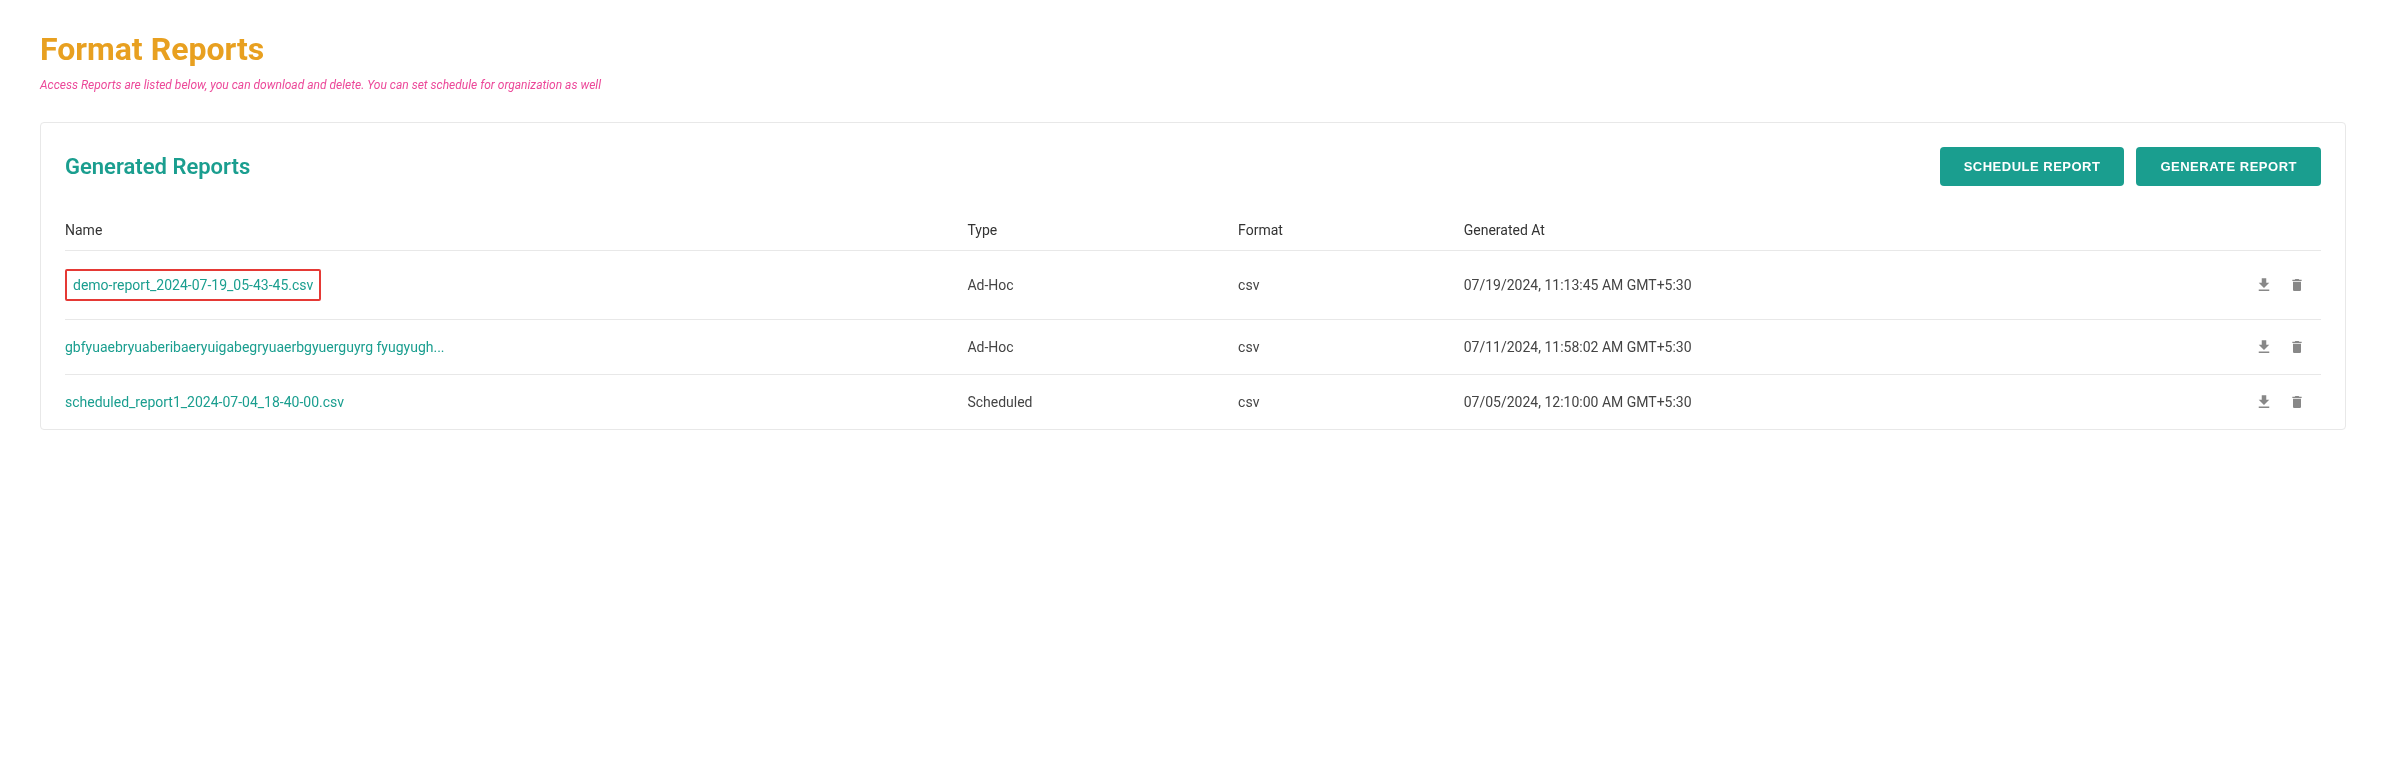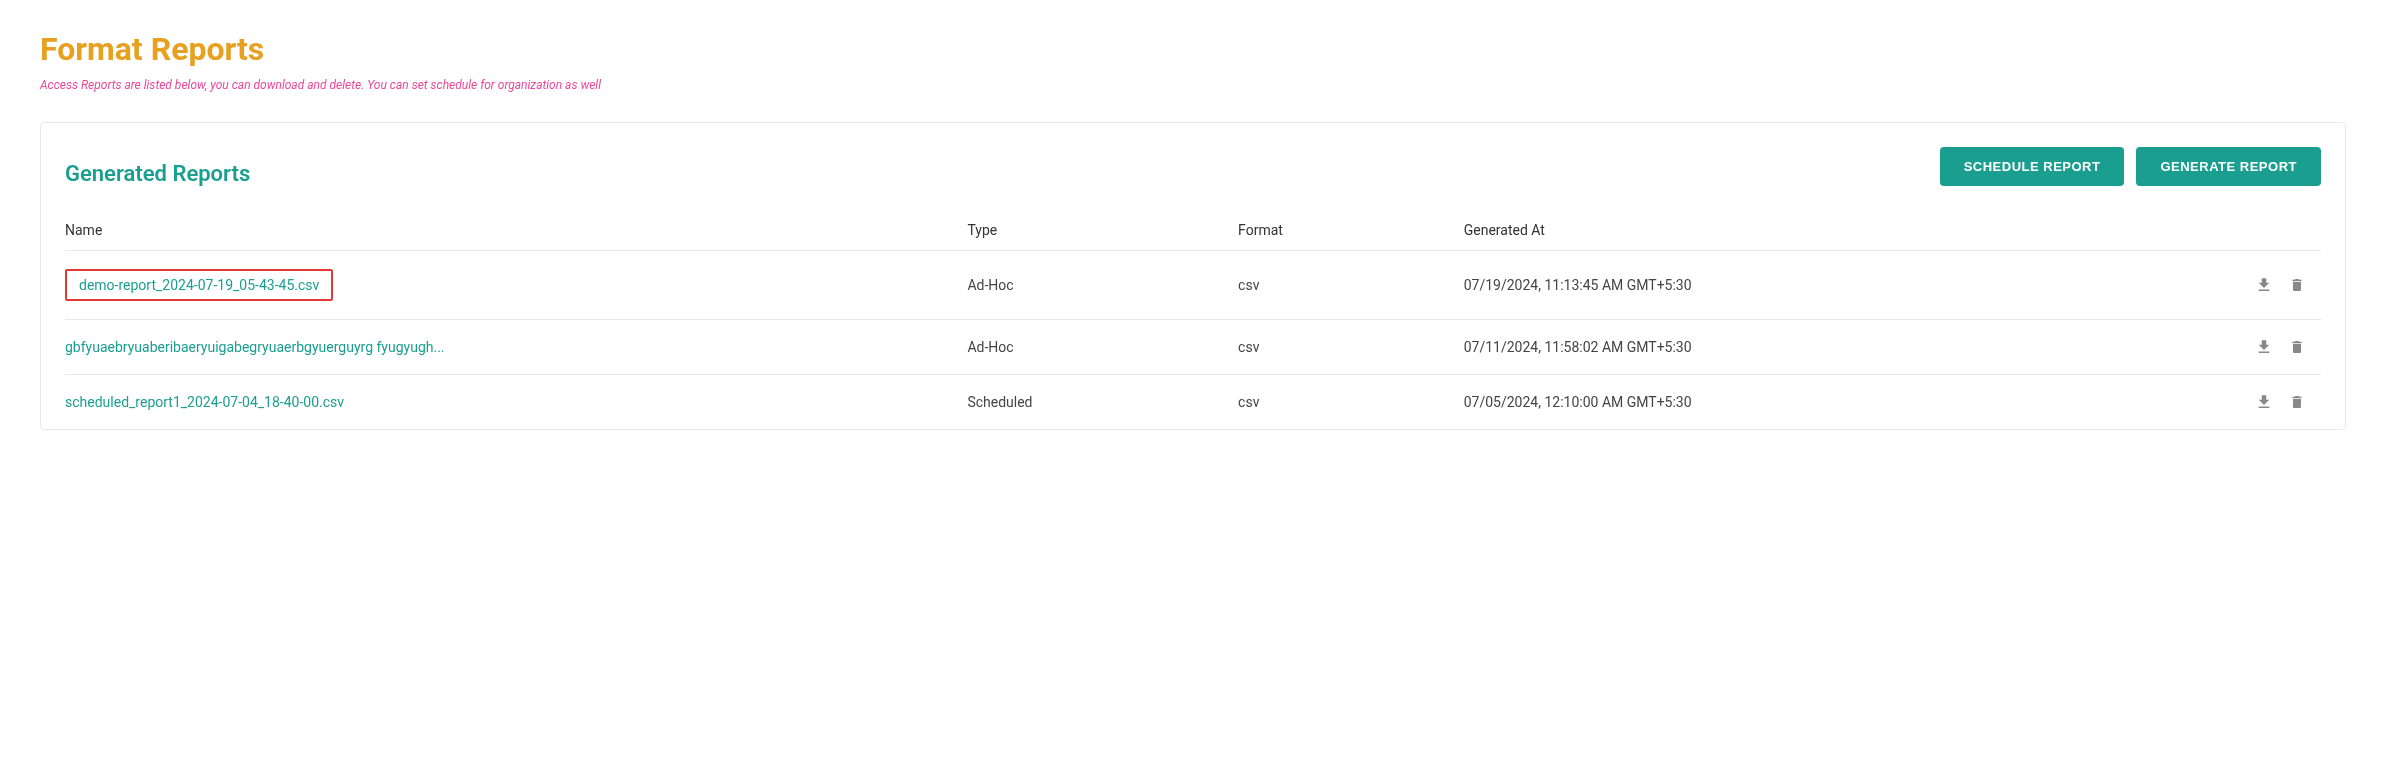--- a/index.html
+++ b/index.html
@@ -38,21 +38,21 @@
     .reports-section {
       background: #fff;
       border: 1px solid #e8e8e8;
       border-radius: 4px;
       padding: 24px 24px 0 24px;
     }
 
     .section-header {
       display: flex;
       justify-content: space-between;
-      align-items: flex-end;
+      align-items: center;
       margin-bottom: 24px;
       gap: 8px;
     }
 
     .section-title {
       color: #1a9e8f;
       font-size: 22px;
       font-weight: 600;
     }
 
@@ -132,21 +132,21 @@
       color: #1a9e8f;
       text-decoration: none;
       cursor: pointer;
     }
 
     .report-link-highlighted {
       color: #1a9e8f;
       text-decoration: none;
       cursor: pointer;
       display: inline-block;
-      padding: 6px 12px;
+      padding: 6px 6px;
       border: 2px solid #e53935;
       border-radius: 2px;
     }
 
     .action-icons {
       display: flex;
       align-items: center;
       justify-content: flex-end;
       gap: 16px;
     }

